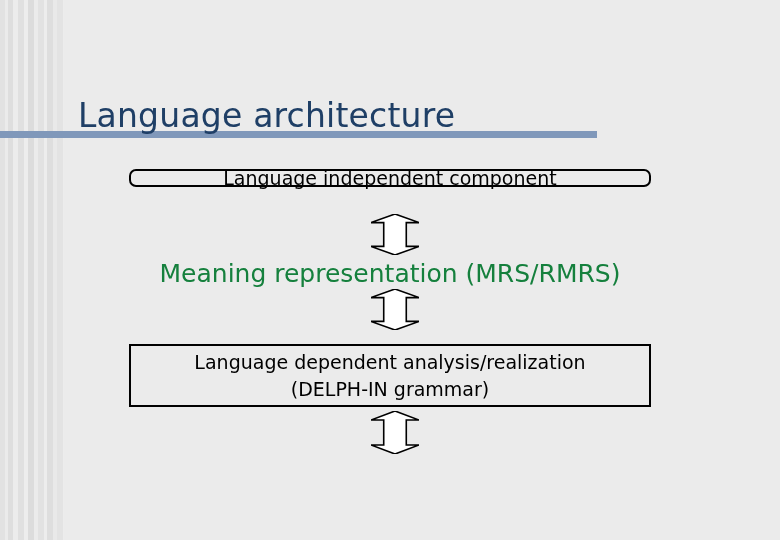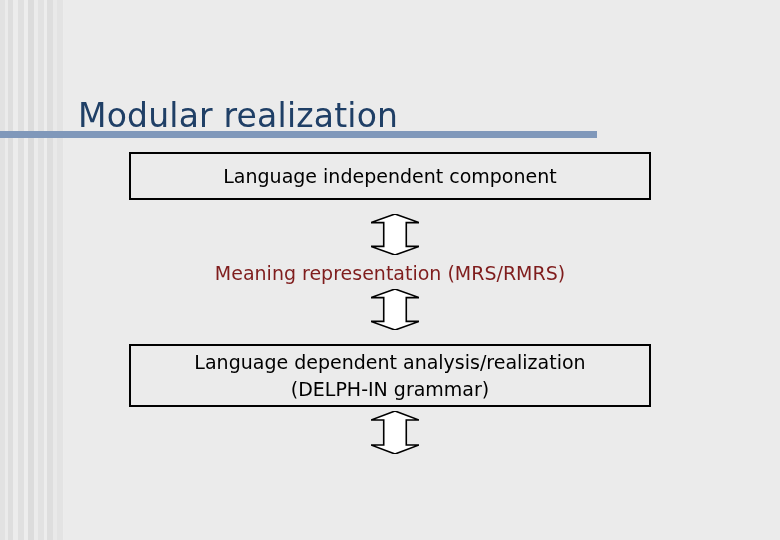--- a/index.html
+++ b/index.html
@@ -80,22 +80,22 @@
     text-align: center;
     display: flex;
     align-items: center;
     justify-content: center;
   }
 
   .node-plain {
     position: absolute;
     box-sizing: border-box;
     background: transparent;
-    color: #7f1d1d;
-    font-size: 19px;
+    color: #15803d;
+    font-size: 25px;
     line-height: 27px;
     text-align: center;
     display: flex;
     align-items: center;
     justify-content: center;
   }
 
   .node-box .node-text,
   .node-plain .node-text {
     display: block;
@@ -127,24 +127,24 @@
       <div class="stripe" style="left: 38px; width: 6px; background: rgb(226, 226, 226);"></div>
       <div class="stripe" style="left: 44px; width: 3px; background: rgb(237, 237, 237);"></div>
       <div class="stripe" style="left: 47px; width: 6px; background: rgb(222, 222, 222);"></div>
       <div class="stripe" style="left: 53px; width: 4px; background: rgb(233, 233, 233);"></div>
       <div class="stripe" style="left: 57px; width: 6px; background: rgb(227, 227, 227);"></div>
       <div class="stripe" style="left: 63px; width: 1px; background: rgb(236, 236, 236);"></div>
     </div>
 
   <div id="title-rule"></div>
 
-  <h1 id="slide-title">Modular realization</h1>
+  <h1 id="slide-title">Language architecture</h1>
 
   <div id="diagram">
-      <div class="node-box" style="left: 129px; top: 152px; width: 522px; height: 48px; border-color: rgb(0, 0, 0);">
+      <div class="node-box" style="left: 129px; top: 169px; width: 522px; height: 18px; border-color: rgb(0, 0, 0); border-radius: 7px;">
         <span class="node-text">Language independent component</span>
       </div>
       <div class="node-plain" style="left: 129px; top: 256px; width: 522px; height: 34px;">
         <span class="node-text">Meaning representation (MRS/RMRS)</span>
       </div>
       <div class="node-box" style="left: 129px; top: 344px; width: 522px; height: 63px; border-color: rgb(0, 0, 0); align-items: center;">
         <span class="node-text">Language dependent analysis/realization
 (DELPH-IN grammar)</span>
       </div>
       <div class="arrow" style="left: 371px; top: 214px; width: 48px; height: 41px;">

